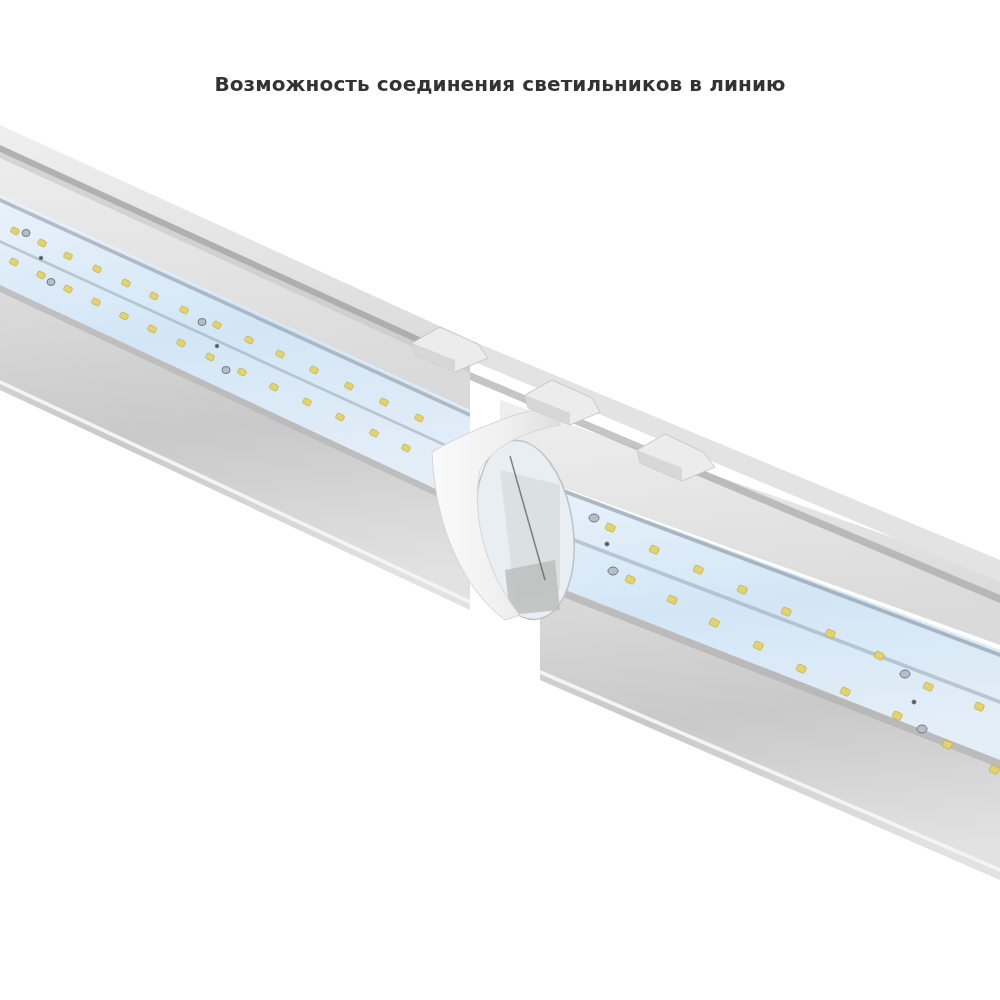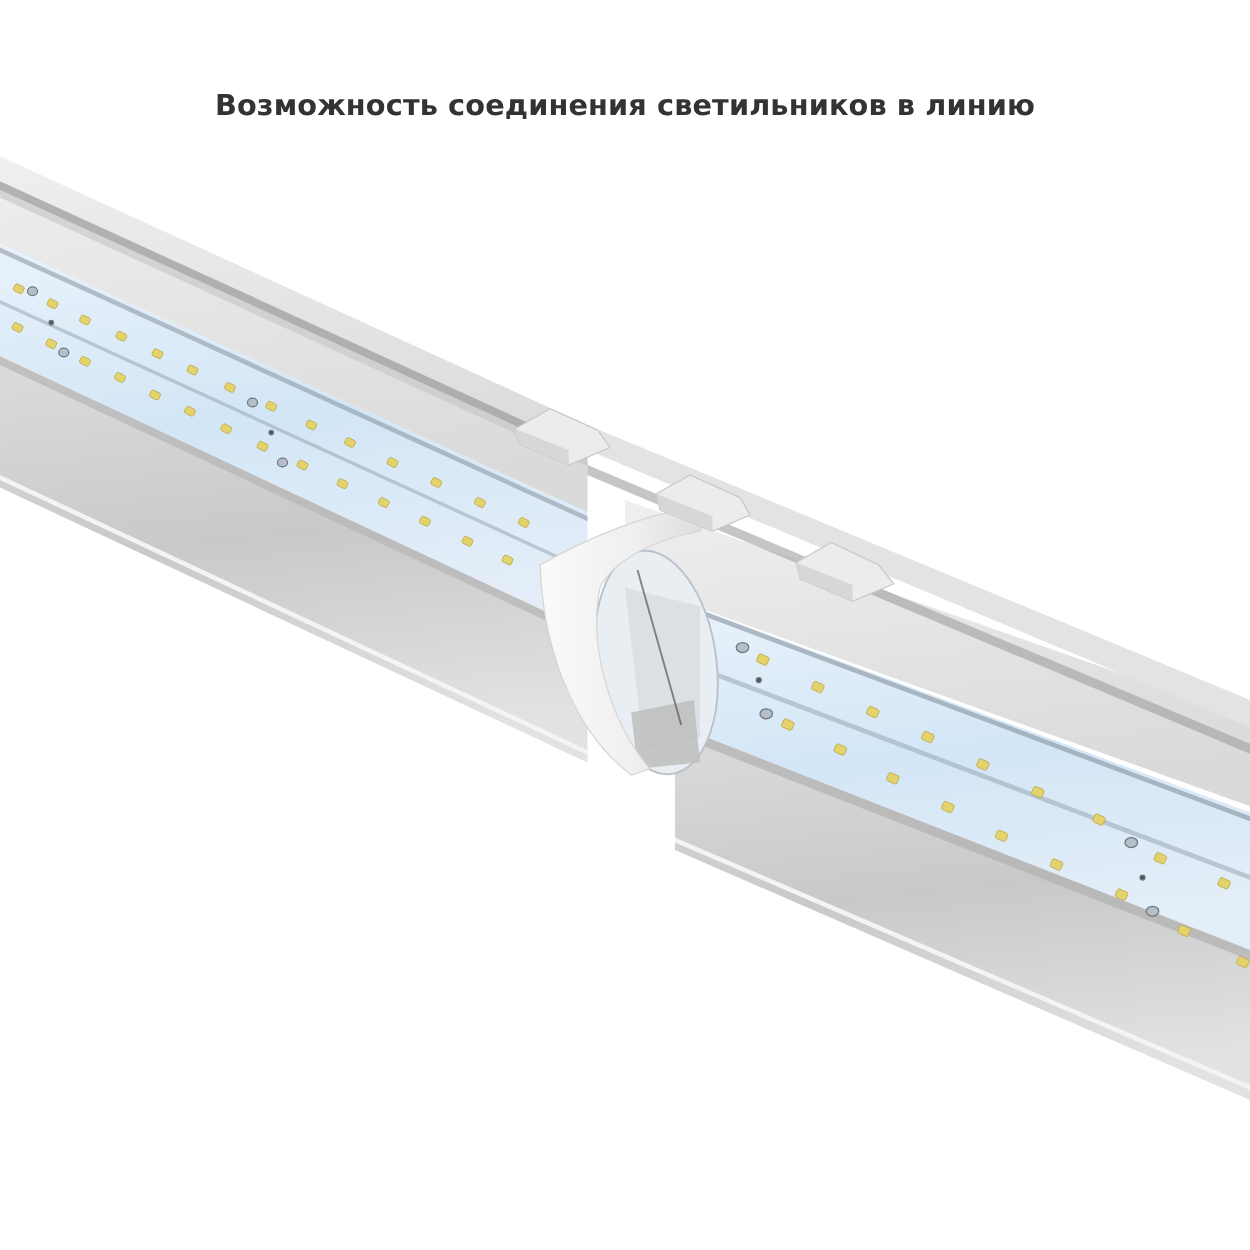--- a/index.html
+++ b/index.html
@@ -1,19 +1,19 @@
 <!DOCTYPE html>
 <html><head>
 <meta charset="utf-8">
 <style>
   html, body { margin: 0; padding: 0; background: #ffffff; }
   body { width: 1000px; height: 1000px; position: relative; overflow: hidden; font-family: "DejaVu Sans", "Liberation Sans", sans-serif; }
   .title {
     position: absolute; left: 0; top: 72px; width: 1000px; text-align: center;
-    font-size: 23px; font-weight: bold; color: #333333; letter-spacing: 0.1px;
+    font-size: 20px; font-weight: bold; color: #333333; letter-spacing: 0.1px;
   }
   .scene { position: absolute; left: 0; top: 0; width: 1000px; height: 1000px; }
 </style>
 </head>
 <body>
 
 <div class="title">Возможность соединения светильников в линию</div>
 
 <svg class="scene" viewBox="0 0 1000 1000" xmlns="http://www.w3.org/2000/svg">
   <defs>

